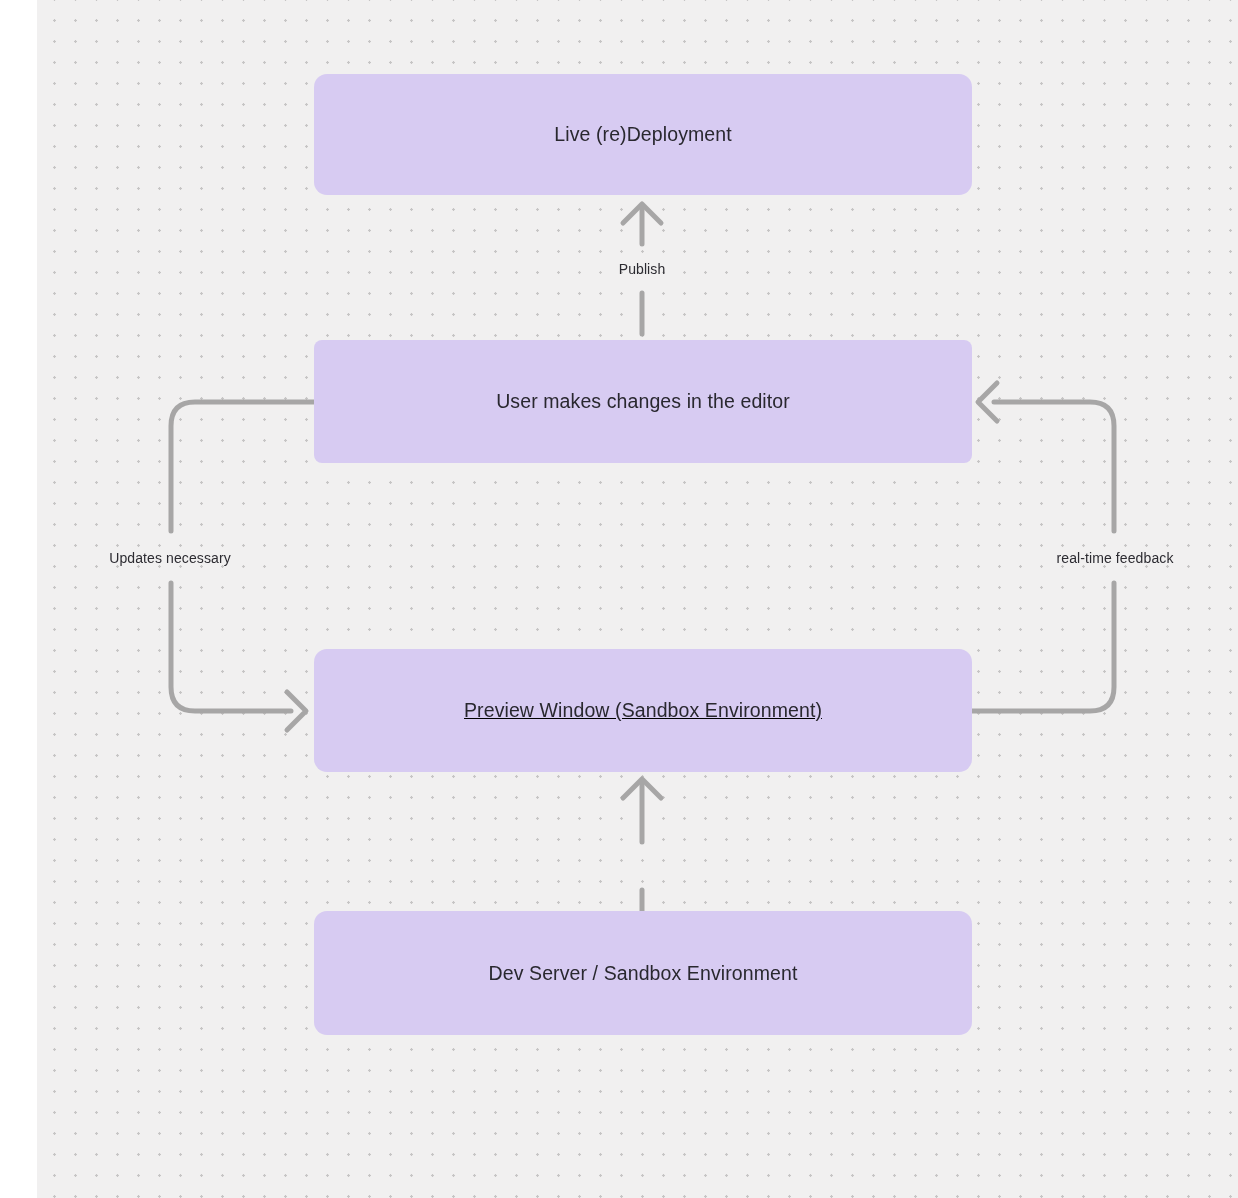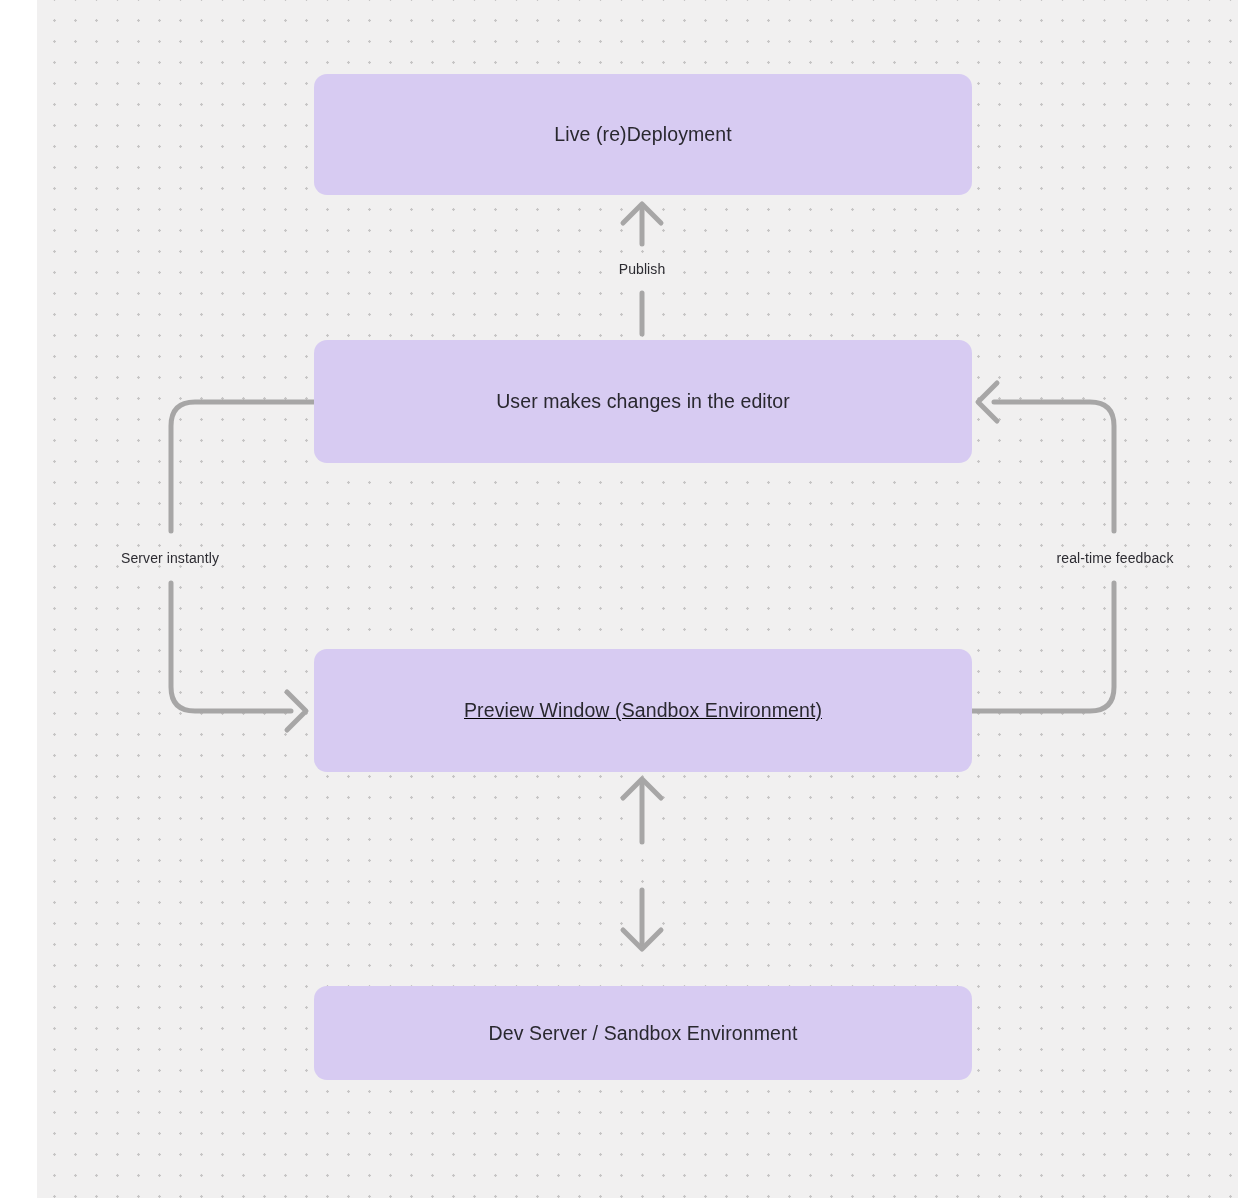--- a/index.html
+++ b/index.html
@@ -89,32 +89,32 @@
       <path d="M605 781 L605 842"></path>
       <path d="M605 890 L605 947"></path>
       <path d="M586 930 L605 949 L624 930"></path>
     </g>
   </svg>
 
   <div class="node" style="left:277px; top:74px; width:658px; height:121px;">
     <span class="node-label">Live (re)Deployment</span>
   </div>
 
-  <div class="node" style="left:277px; top:340px; width:658px; height:123px;">
+  <div class="node" style="left:277px; top:340px; width:658px; height:123px;border-radius:8px;">
     <span class="node-label">User makes changes in the editor</span>
   </div>
 
   <div class="node" style="left:277px; top:649px; width:658px; height:123px;text-decoration:underline;">
     <span class="node-label">Preview Window (Sandbox Environment)</span>
   </div>
 
-  <div class="node" style="left:277px; top:986px; width:658px; height:94px;text-align:center;">
+  <div class="node" style="left:277px; top:911px; width:658px; height:124px;text-align:center;">
     <span class="node-label">Dev Server / Sandbox Environment</span>
   </div>
 
   <div class="edge-label" style="left:605px; top:269px;">Publish</div>
 
-  <div class="edge-label" style="left:133px; top:558px;">Server instantly</div>
+  <div class="edge-label" style="left:133px; top:558px;">Updates necessary</div>
 
   <div class="edge-label" style="left:1078px; top:558px;">real-time feedback</div>
 
 
 </div>
 
 </body></html>

